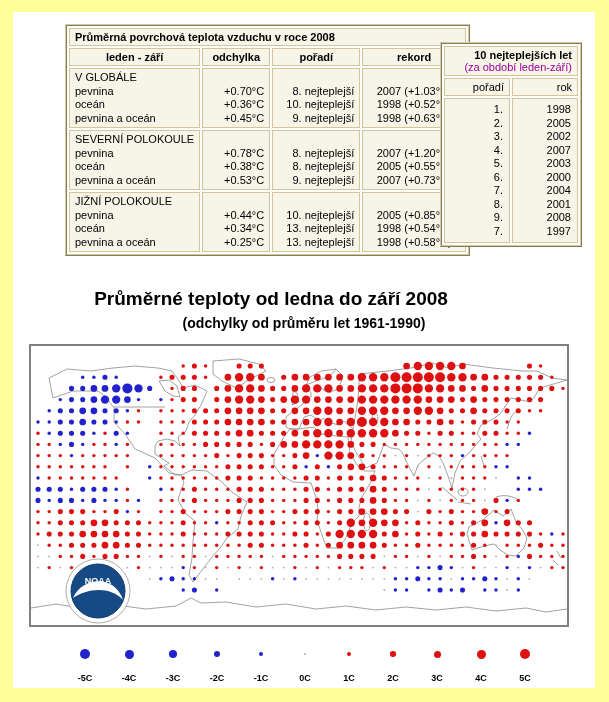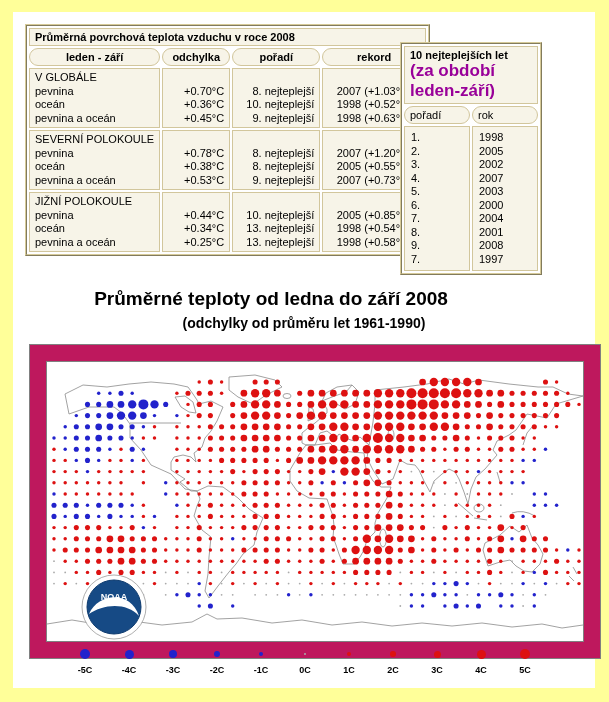--- a/index.html
+++ b/index.html
@@ -6,57 +6,57 @@
   body{
     width:609px;height:702px;position:relative;overflow:hidden;
     background:#ffff99;
     font-family:"Liberation Sans", sans-serif;
   }
   .paper{position:absolute;left:13px;top:12px;width:582px;height:676px;background:#ffffff;}
 
   
   table.box{
     border-collapse:separate;border-spacing:2px;
-    background:#ffffff;border:2px ridge #d6ca98;
+    background:#ffffff;border:2px ridge #d6ca98;margin-left:40px;
   }
   table.box td{
     background:#f7f4e8;border:1px solid #d2c69c;
     font-size:11px;color:#000;padding:2px 5px;vertical-align:top;
   }
   td.title-cell{font-weight:bold;color:#990099;font-size:12px;padding:3px 6px;}
-  td.hdr{font-weight:bold;text-align:center;padding:4px 4px;border-radius:9px;}
+  td.hdr{font-weight:bold;text-align:center;padding:4px 4px;}
   .main-table{position:absolute;left:12px;top:12px;}
   .main-table .ln{line-height:13.5px;height:13.5px;white-space:nowrap;}
   td.col-name{width:112px;}
   td.col-odchylka{width:56px;text-align:right;}
   td.col-poradi{width:76px;text-align:right;}
   td.col-rekord{width:92px;text-align:center;}
 
   .ranking-table{position:absolute;left:387px;top:30px;}
-  .ranking-table td{text-align:left;}
-  .ranking-table .sub{font-weight:bold;font-size:17px;color:#990099;}
+  .ranking-table td{text-align:right;}
+  .ranking-table .sub{font-weight:normal;font-size:11px;color:#990099;}
   .ranking-table td.rt-col{width:52px;padding:4px 6px;}
   .ranking-table .ln{line-height:13.5px;height:13.5px;}
 
   
   .map-title{position:absolute;top:276px;left:0;width:516px;text-align:center;
     font-size:19px;font-weight:bold;color:#000;}
   .map-subtitle{position:absolute;top:303px;left:0;width:582px;text-align:center;
     font-size:14px;font-weight:bold;color:#000;}
-  .map-frame{position:absolute;left:16px;top:332px;background:#be185d;
-    border:1px solid #808080;padding:16px;}
+  .map-frame{position:absolute;left:16px;top:332px;background:#e5e5e5;
+    border:1px solid #808080;padding:0;}
   .map-inner{border:1px solid #808080;width:536px;height:279px;background:#fff;}
   svg{display:block;}
 
   
   .legend{position:absolute;left:50px;top:636px;width:484px;display:flex;}
   .legend-item{width:44px;display:flex;flex-direction:column;align-items:center;}
   .legend-dotbox{height:12px;display:flex;align-items:center;justify-content:center;}
   .legend-dot{border-radius:50%;}
-  .legend-label{margin-top:5px;font-size:9px;font-weight:bold;color:#000;}
+  .legend-label{margin-top:13px;font-size:9px;font-weight:bold;color:#000;}
 </style>
 </head>
 <body>
 
 <div class="paper">
 
   <table class="box main-table">
     <tbody>
       <tr>
         <td class="title-cell" colspan="4">Průměrná povrchová teplota vzduchu v roce 2008</td>

